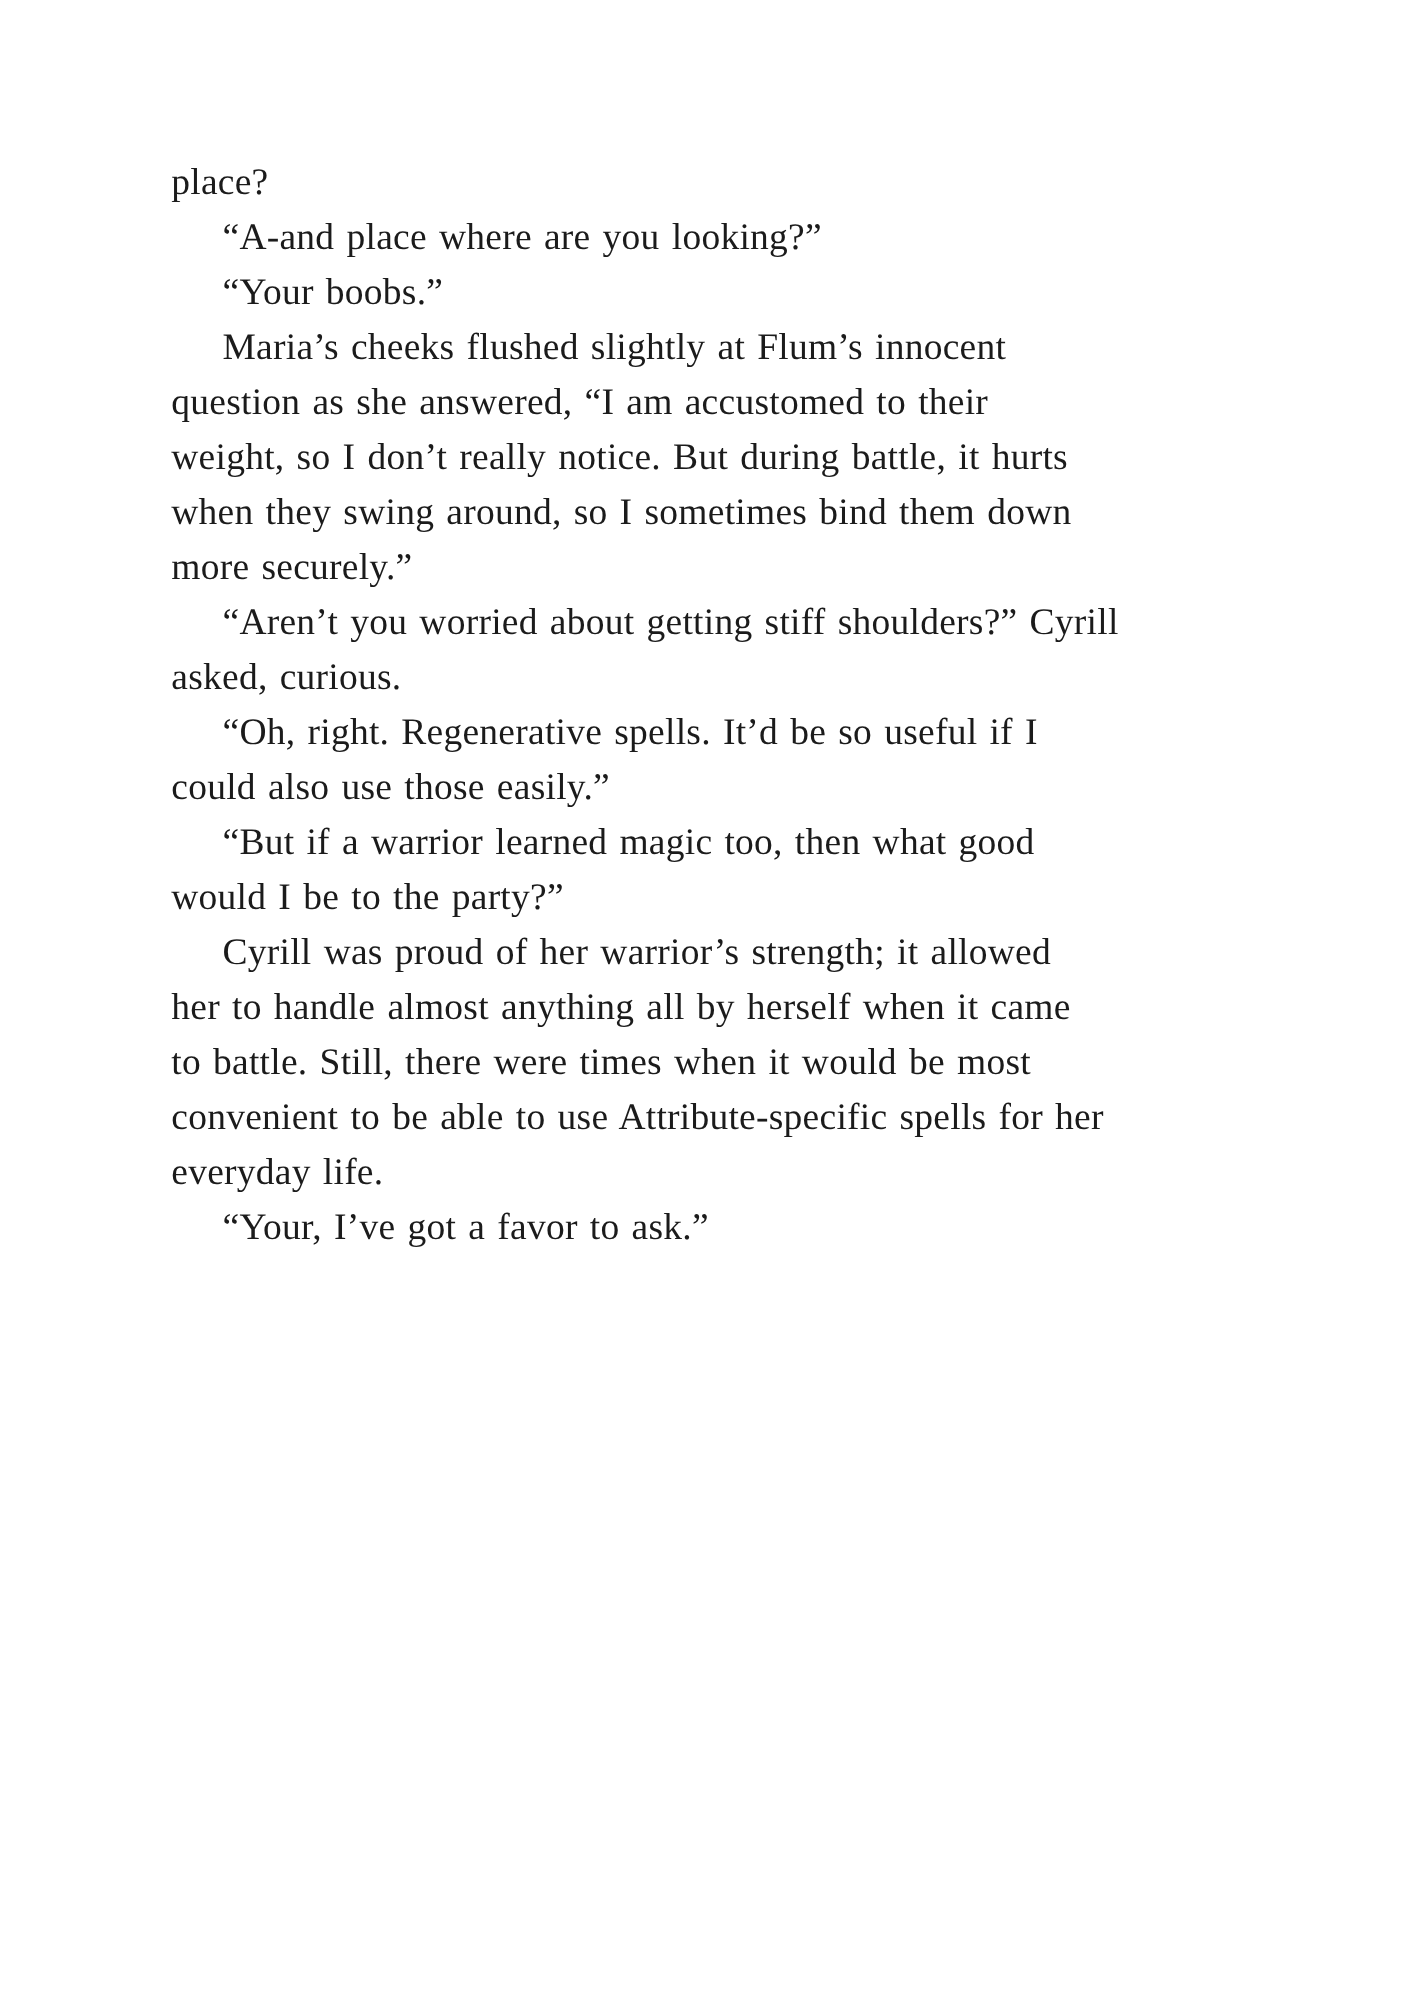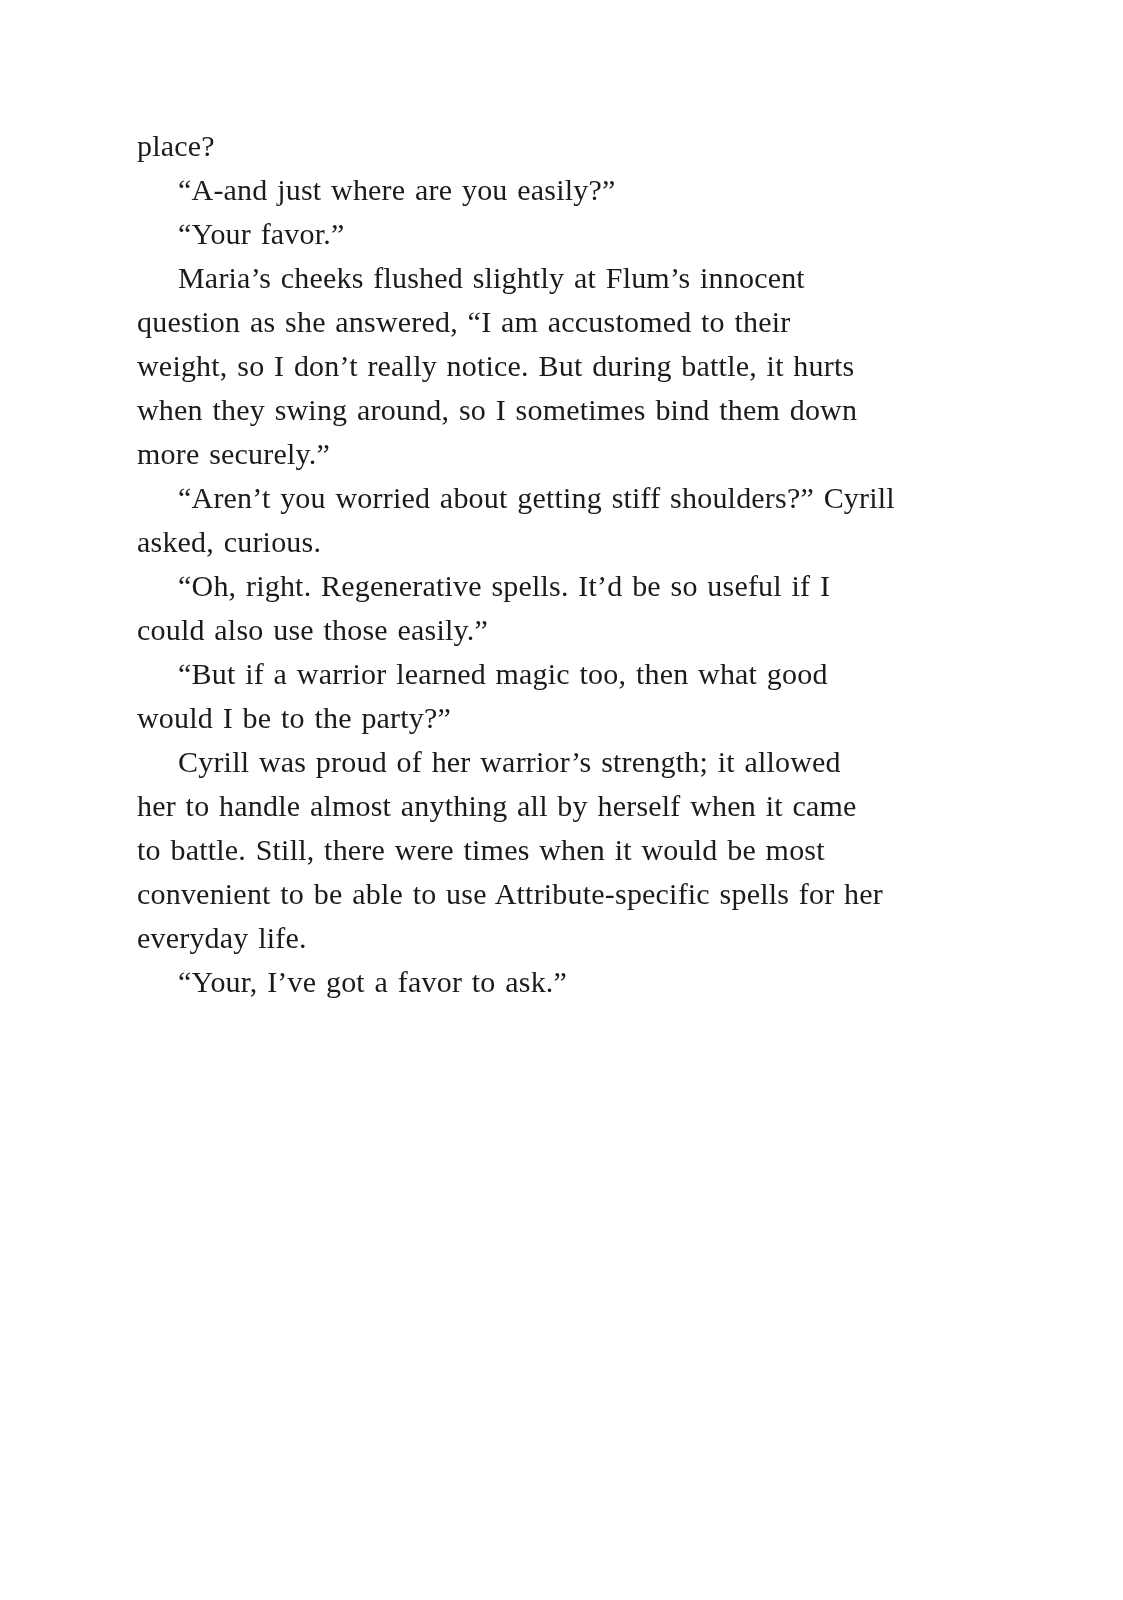--- a/index.html
+++ b/index.html
@@ -63,22 +63,22 @@
     display: block;
   }
 </style>
 </head>
 <body>
 
 <div class="page">
 
   <div class="text-block">
       <p class="para">place?</p>
-      <p class="para indent">“A-and just where are you easily?”</p>
-      <p class="para indent">“Your favor.”</p>
+      <p class="para indent">“A-and place where are you looking?”</p>
+      <p class="para indent">“Your boobs.”</p>
       <p class="para indent">Maria’s cheeks flushed slightly at Flum’s innocent<br>question as she answered, “I am accustomed to their<br>weight, so I don’t really notice. But during battle, it hurts<br>when they swing around, so I sometimes bind them down<br>more securely.”</p>
       <p class="para indent">“Aren’t you worried about getting stiff shoulders?” Cyrill<br>asked, curious.</p>
       <p class="para indent">“Oh, right. Regenerative spells. It’d be so useful if I<br>could also use those easily.”</p>
       <p class="para indent">“But if a warrior learned magic too, then what good<br>would I be to the party?”</p>
       <p class="para indent">Cyrill was proud of her warrior’s strength; it allowed<br>her to handle almost anything all by herself when it came<br>to battle. Still, there were times when it would be most<br>convenient to be able to use Attribute-specific spells for her<br>everyday life.</p>
       <p class="para indent">“Your, I’ve got a favor to ask.”</p>
     </div>
 
   <div class="footer-rule"></div>
 

